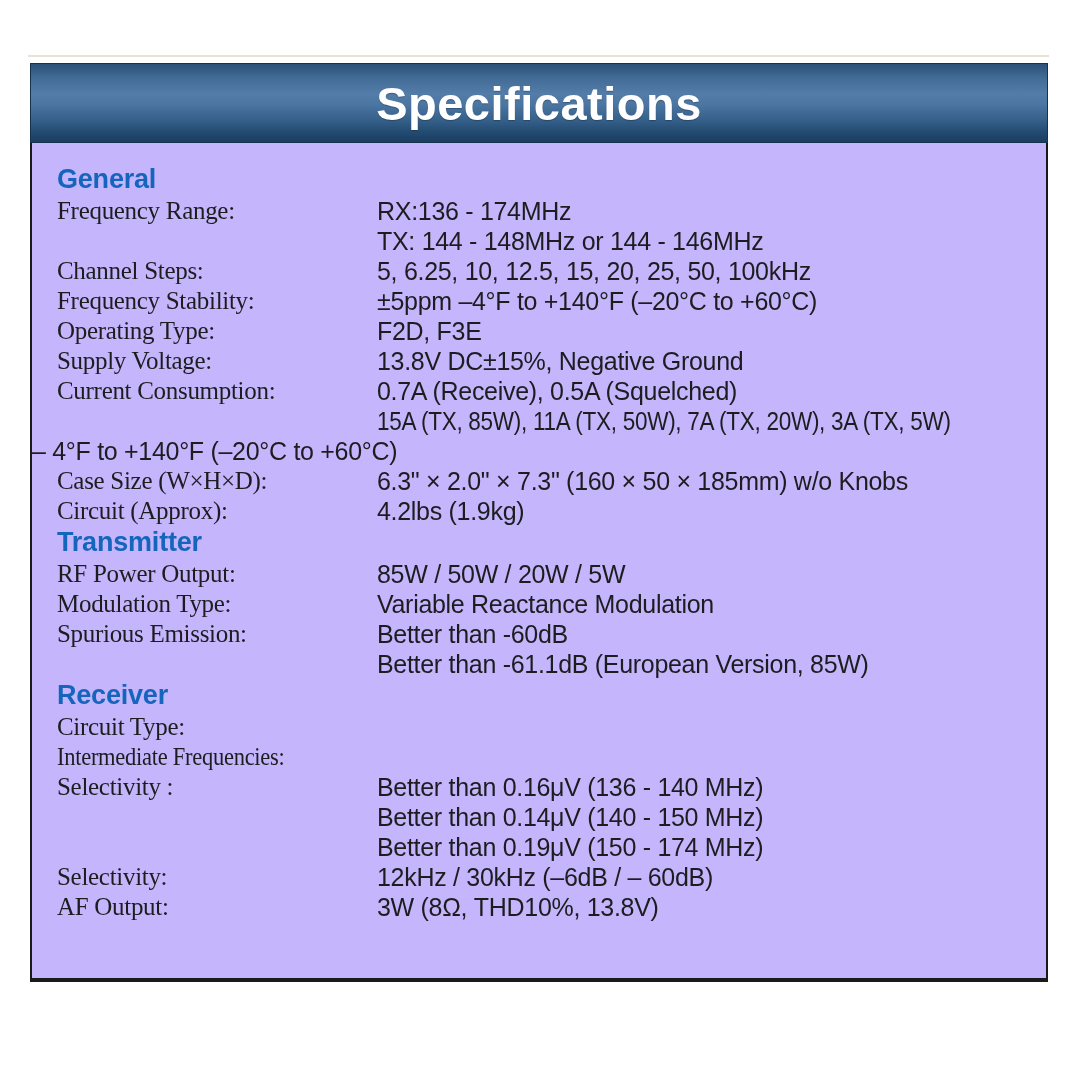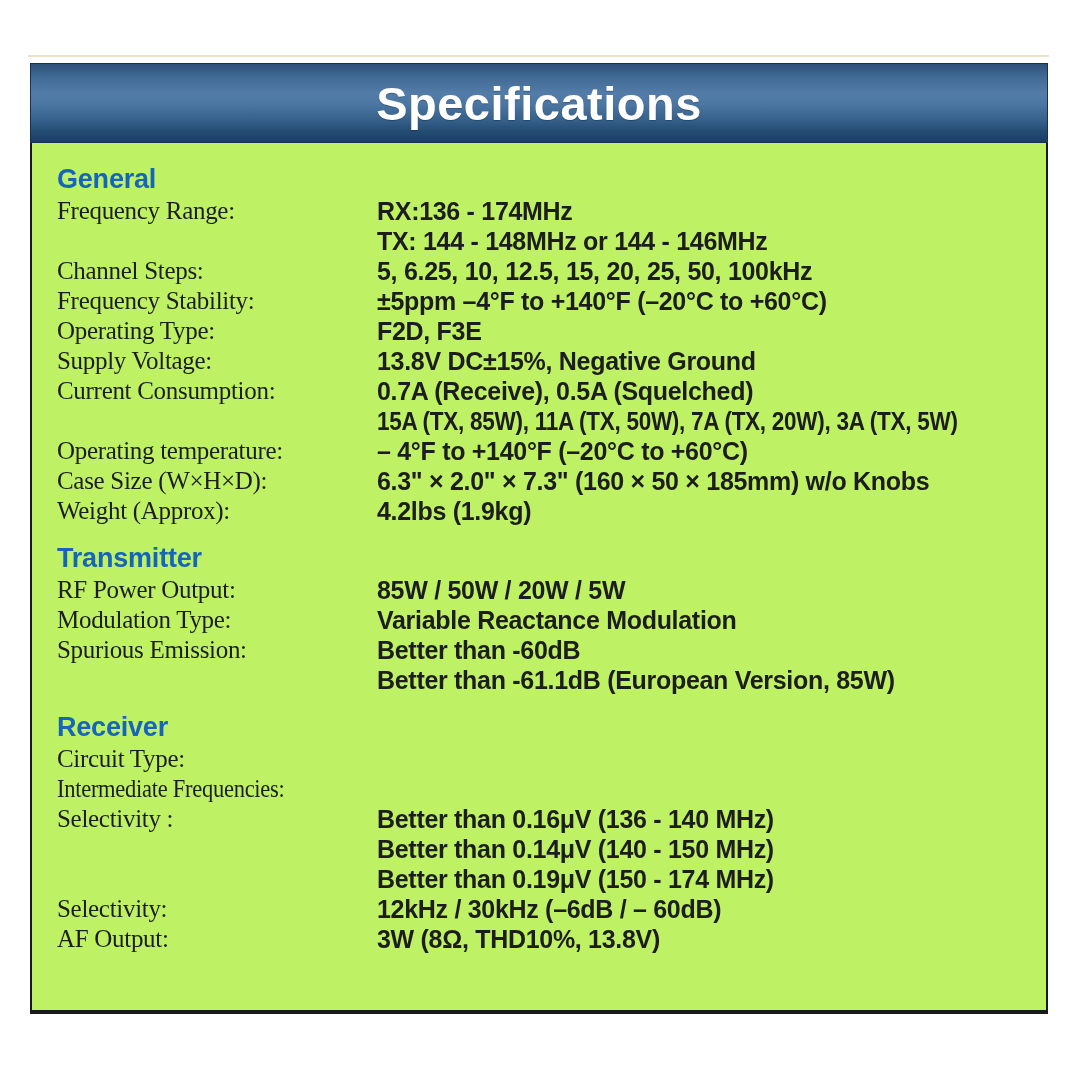--- a/index.html
+++ b/index.html
@@ -48,51 +48,51 @@
   }
   .spec-title {
     color: #ffffff;
     font-weight: bold;
     font-size: 47px;
     letter-spacing: 0.5px;
     text-shadow: 0 1px 1px rgba(0,0,0,0.25);
   }
   .spec-body {
     box-sizing: border-box;
-    background: #bef264;
+    background: #c4b5fd;
     border-left: 2px solid var(--border, #1a1a1a);
     border-right: 2px solid var(--border, #1a1a1a);
     border-bottom: 4px solid var(--border, #1a1a1a);
     padding: 20px 0 56px 0;
   }
   .section-heading {
     color: var(--accent, #1565bd);
     font-size: 27px;
     font-weight: bold;
     line-height: 32px;
     padding-left: 25px;
     letter-spacing: -0.2px;
   }
   .section-heading + .line { margin-top: 1px; }
-  .section-heading.spaced { margin-top: 16px; }
+  .section-heading.spaced { }
   .line {
     display: flex;
     line-height: 30px;
     font-size: 25px;
     letter-spacing: -0.3px;
     white-space: nowrap;
   }
   .label {
     box-sizing: border-box;
     flex: 0 0 345px;
     width: 345px;
     padding-left: 25px;
     font-family: Liberation Serif, serif;
   }
-  .value { flex: 1 1 auto; font-weight: bold; }
+  .value { flex: 1 1 auto; }
   .narrow {
     display: inline-block;
     transform: scaleX(0.9);
     transform-origin: 0 50%;
   }
 </style>
 </head>
 <body>
 
 <div class="canvas">
@@ -130,29 +130,28 @@
         </div>
         <div class="line">
           <div class="label"><span>Current Consumption:</span></div>
           <div class="value"><span>0.7A (Receive), 0.5A (Squelched)</span></div>
         </div>
         <div class="line">
           <div class="label"></div>
           <div class="value"><span class="narrow">15A (TX, 85W), 11A (TX, 50W), 7A (TX, 20W), 3A (TX, 5W)</span></div>
         </div>
         <div class="line">
-          <div class="label"><span>Operating temperature:</span></div>
           <div class="value"><span>– 4°F to +140°F (–20°C to +60°C)</span></div>
         </div>
         <div class="line">
           <div class="label"><span>Case Size (W×H×D):</span></div>
           <div class="value"><span>6.3" × 2.0" × 7.3" (160 × 50 × 185mm) w/o Knobs</span></div>
         </div>
         <div class="line">
-          <div class="label"><span>Weight (Approx):</span></div>
+          <div class="label"><span>Circuit (Approx):</span></div>
           <div class="value"><span>4.2lbs (1.9kg)</span></div>
         </div>
         <div class="section-heading spaced">Transmitter</div>
         <div class="line">
           <div class="label"><span>RF Power Output:</span></div>
           <div class="value"><span>85W / 50W / 20W / 5W</span></div>
         </div>
         <div class="line">
           <div class="label"><span>Modulation Type:</span></div>
           <div class="value"><span>Variable Reactance Modulation</span></div>

